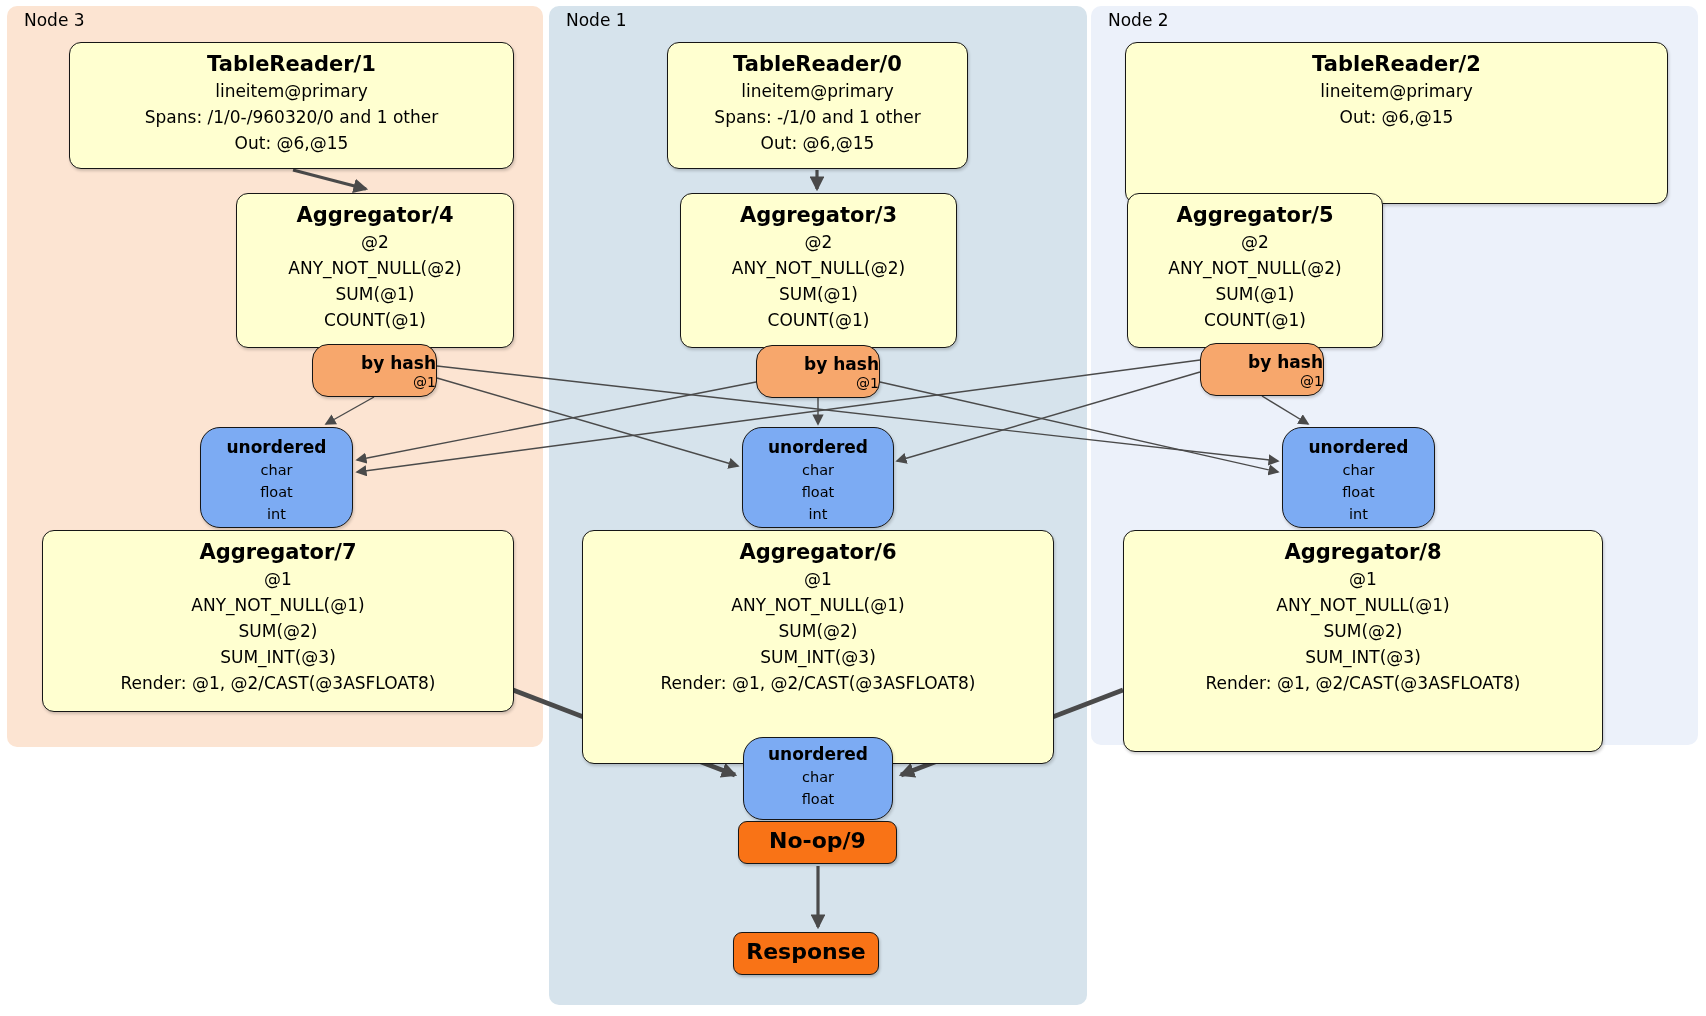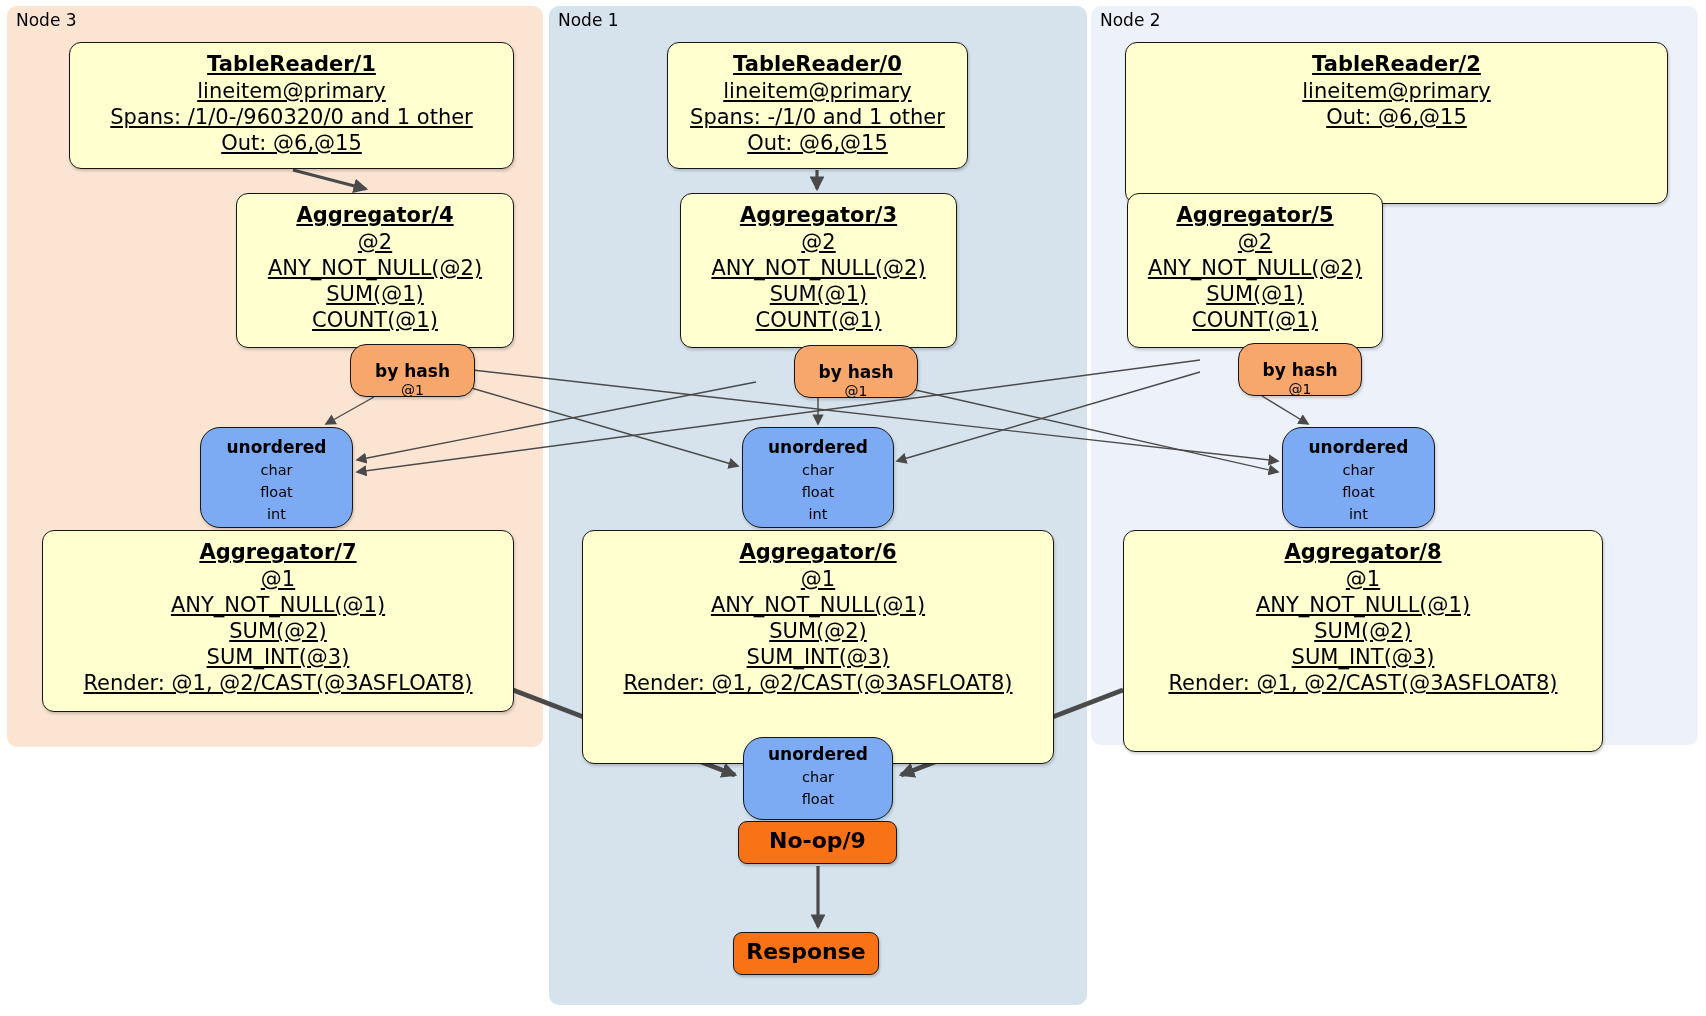--- a/index.html
+++ b/index.html
@@ -2,44 +2,42 @@
 <html><head>
 <meta charset="utf-8">
 <style>
   html,body{margin:0;padding:0;background:#ffffff;}
   #canvas{
     position:relative;width:1706px;height:1016px;overflow:hidden;
     font-family:"DejaVu Sans","Liberation Sans",sans-serif;color:#000;
     background:#ffffff;
   }
   .region{position:absolute;border-radius:10px;}
-  .region-label{position:absolute;font-size:17px;color:#000;}
+  .region-label{position:absolute;font-size:17px;color:#000;margin-left:8px;}
   #region-node3{left:7px;top:6px;width:536px;height:741px;background:#fce4d2;}
   #region-node1{left:549px;top:6px;width:538px;height:999px;background:#d6e3ec;}
   #region-node2{left:1091px;top:6px;width:607px;height:739px;background:#ecf1fa;}
   #label-node3{left:16px;top:10px;}
   #label-node1{left:558px;top:10px;}
   #label-node2{left:1100px;top:10px;}
 
   svg#edges{position:absolute;left:0;top:0;}
 
   .pbox{
     position:absolute;background:#ffffd0;border:1.6px solid #161616;border-radius:12px;
     text-align:center;box-sizing:border-box;padding-top:7px;
     box-shadow:1px 2px 3px rgba(0,0,0,0.18);
-    text-decoration:underline;
   }
   .pbox .ptitle{font-weight:bold;font-size:21px;line-height:28px;}
-  .pbox .plines div{font-size:21px;line-height:26px;white-space:nowrap;}
+  .pbox .plines div{font-size:17px;line-height:26px;white-space:nowrap;}
 
   .router{
     position:absolute;background:#f7a76c;border:1.7px solid #161616;border-radius:16px;
-    text-align:center;box-sizing:border-box;padding-top:16px;
+    text-align:right;box-sizing:border-box;padding-top:8px;
     box-shadow:1px 2px 3px rgba(0,0,0,0.18);
-    margin-left:38px;
   }
   .router .rtitle{font-weight:bold;font-size:17px;line-height:21px;}
   .router .rlines div{font-size:14px;line-height:17px;}
 
   .sync{
     position:absolute;background:#7cabf3;border:1.7px solid #161616;border-radius:20px;
     text-align:center;box-sizing:border-box;padding-top:8px;
     box-shadow:1px 2px 3px rgba(0,0,0,0.18);
   }
   .sync .stitle{font-weight:bold;font-size:17px;line-height:23px;}

